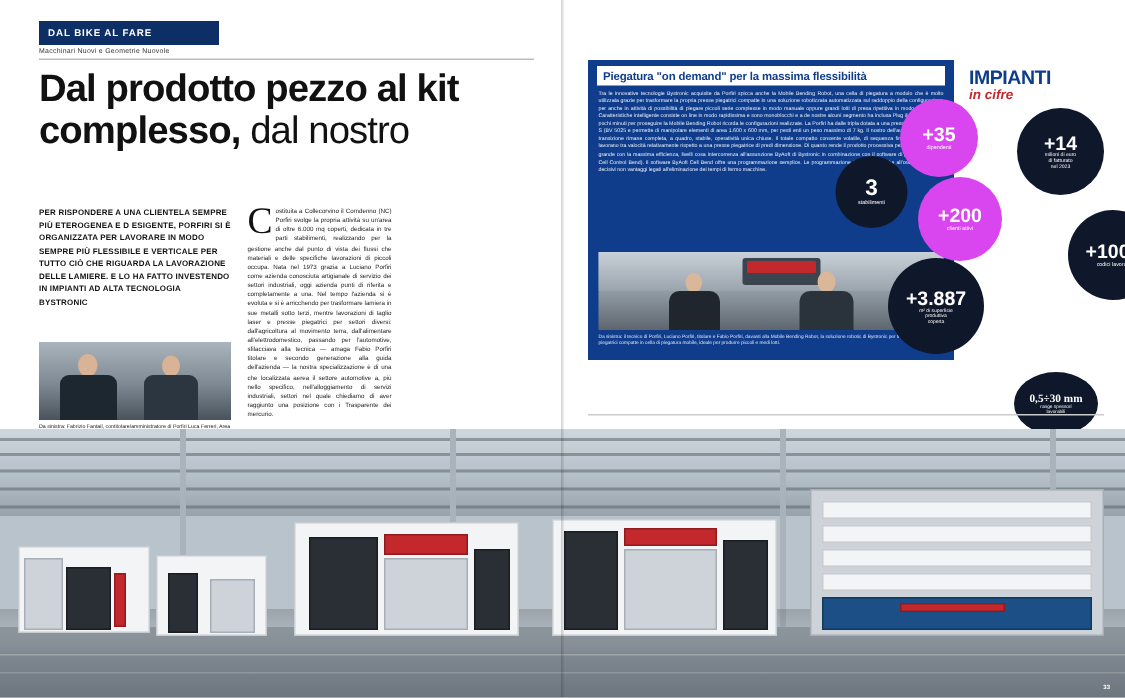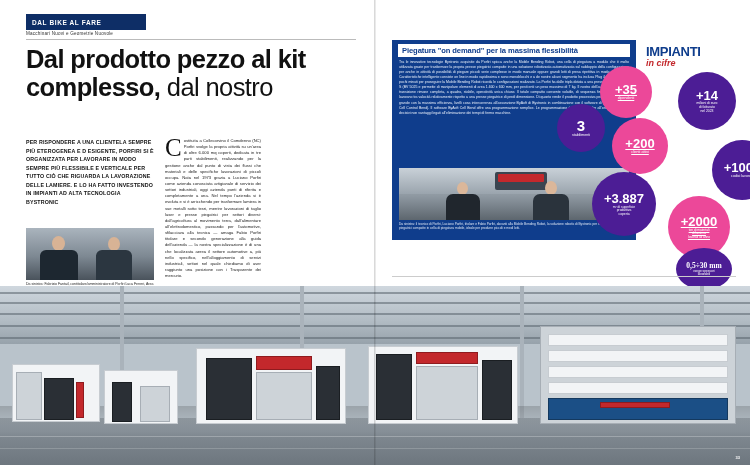--- a/index.html
+++ b/index.html
@@ -184,22 +184,22 @@
   .bubble {
     position: absolute; border-radius: 50%;
     display: flex; flex-direction: column;
     align-items: center; justify-content: center;
     text-align: center; color: #fff;
     line-height: 1.05;
   }
   .bubble .num { font-weight: bold; display: block; }
   .bubble .lbl { display: block; font-weight: normal; }
 
-  .b-blue  { background: #4c1d95; }
-  .b-red   { background: #ec4899; text-decoration: underline; }
+  .b-blue  { background: #0f172a; }
+  .b-red   { background: #d946ef; }
   .rule-bot {
     position: absolute; left: 392px; top: 276px; width: 344px; height: 1px;
     background: #ccc;
   }
 </style>
 </head>
 <body>
 
 <div id="page">
 
@@ -282,26 +282,20 @@
     <span class="lbl" style="font-size:3.6px;">codici lavorati</span>
   </div>
 
   <div class="bubble b-blue" style="left:592px;top:172px;width:64px;height:64px;">
     <span class="num" style="font-size:13px;">+3.887</span>
     <span class="lbl" style="font-size:3.3px;white-space:pre-line;">m² di superficie
 produttiva
 coperta</span>
   </div>
 
-  <div class="bubble b-red" style="left:668px;top:196px;width:62px;height:62px;">
-    <span class="num" style="font-size:13px;">+2000</span>
-    <span class="lbl" style="font-size:3.2px;white-space:pre-line;">ton di materiali
-di lamiera
-lavorati all'anno</span>
-  </div>
 
   <div class="bubble b-blue" style="left:676px;top:248px;width:56px;height:42px;border-radius:50%;">
     <span class="num" style="font-size:7.5px;font-family:Liberation Serif, serif;">0,5÷30 mm</span>
     <span class="lbl" style="font-size:3.2px;white-space:pre-line;">range spessori
 lavorabili</span>
   </div>
 
   <div class="rule-bot"></div>
 
   <div class="factory">

